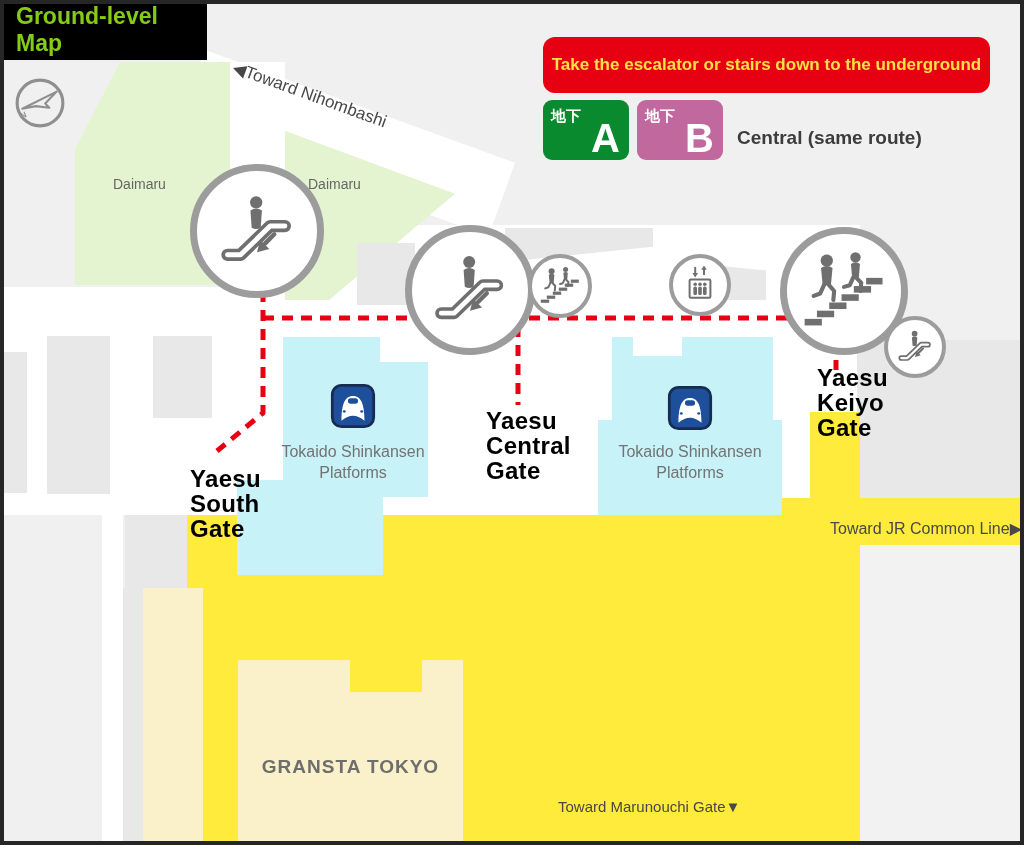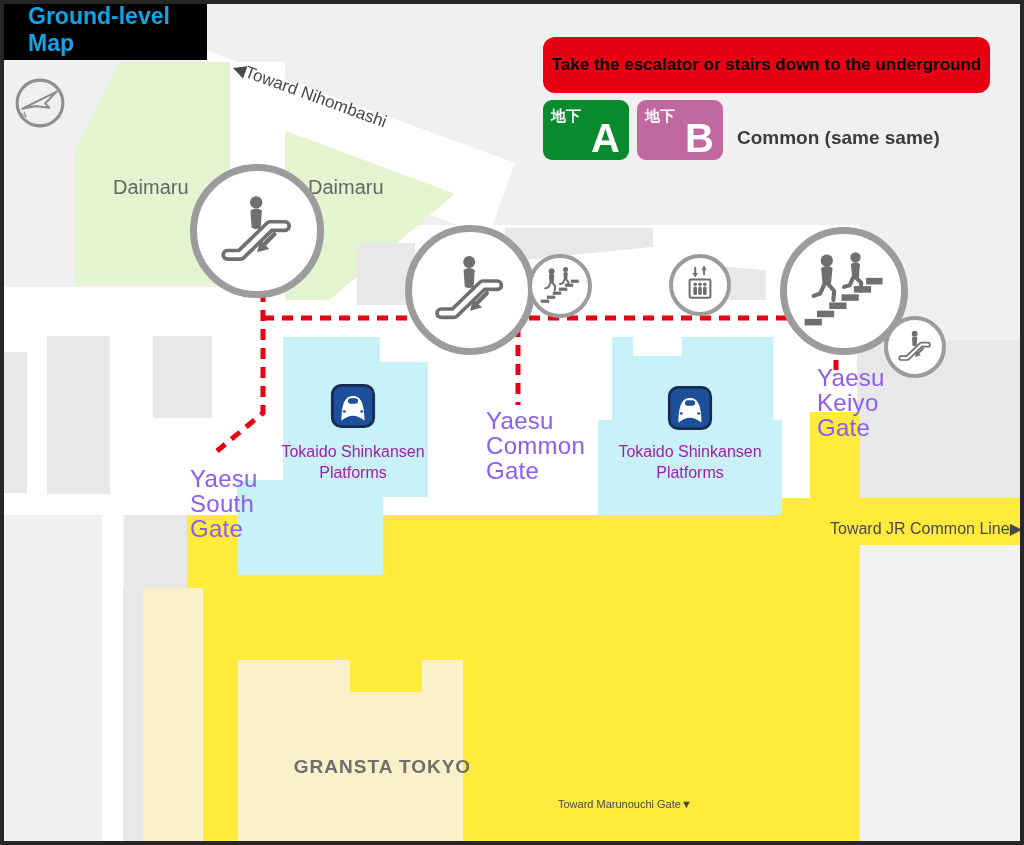--- a/index.html
+++ b/index.html
@@ -8,30 +8,30 @@
   .white{background:#ffffff;}
   .gray{background:#e8e8e8;}
   .green{background:#e4f4d0;}
   .cyan{background:#c7f2f8;}
   .yellow{background:#ffeb3c;}
   .cream{background:#faf0c9;}
   .edge{background:#262626;z-index:60;}
   .poi{position:absolute;background:#fff;border-radius:50%;display:flex;align-items:center;justify-content:center;z-index:30;}
   .poi svg{display:block;}
   .label{position:absolute;color:#4a4a4a;z-index:25;white-space:nowrap;}
-  .area-label{font-size:20px;color:#666;}
-  .gate-label{font-weight:normal;font-size:24px;line-height:25px;color:#8b5cf6;letter-spacing:.3px;}
-  .platform-label{font-size:16px;line-height:21px;color:#a21caf;text-align:center;width:180px;}
+  .area-label{font-size:14px;color:#666;}
+  .gate-label{font-weight:bold;font-size:24px;line-height:25px;color:#000000;letter-spacing:.3px;}
+  .platform-label{font-size:16px;line-height:21px;color:#737373;text-align:center;width:180px;}
   .dir-label{font-size:16px;color:#484848;}
-  .gransta-label{font-weight:bold;font-size:19px;letter-spacing:1px;color:#6e6e6e;text-align:center;width:225px;padding-left:32px;}
-  #title-box{position:absolute;left:0;top:0;width:207px;height:60px;background:#000;color:#0ea5e9;
-    display:flex;align-items:center;padding-left:28px;box-sizing:border-box;
+  .gransta-label{font-weight:bold;font-size:19px;letter-spacing:1px;color:#6e6e6e;text-align:center;width:225px;}
+  #title-box{position:absolute;left:0;top:0;width:207px;height:60px;background:#000;color:#84cc16;
+    display:flex;align-items:center;padding-left:16px;box-sizing:border-box;
     font-size:23px;font-weight:bold;z-index:50;}
   #banner{position:absolute;left:543px;top:37px;width:447px;height:56px;background:#e60012;border-radius:12px;
-    display:flex;align-items:center;justify-content:center;color:#000000;font-weight:bold;font-size:17px;z-index:50;}
+    display:flex;align-items:center;justify-content:center;color:#fde047;font-weight:bold;font-size:17px;z-index:50;}
   .badge{position:absolute;width:86px;height:60px;border-radius:9px;color:#fff;z-index:50;}
   .badge .kanji{position:absolute;left:8px;top:7px;font-size:15px;font-weight:bold;}
   .badge .letter{position:absolute;right:9px;bottom:2px;font-size:40px;font-weight:bold;line-height:1;}
   #badge-a{left:543px;top:100px;background:#0a8a2f;}
   #badge-b{left:637px;top:100px;background:#c1689e;}
   #common-label{position:absolute;left:737px;top:127px;font-size:19px;font-weight:bold;color:#3c3c3c;z-index:50;}
   #routes{position:absolute;left:0;top:0;z-index:20;}
 </style>
 </head>
 <body>
@@ -200,58 +200,58 @@
 
   <div class="label dir-label" style="left:237px;top:57px;font-size:17px;transform:rotate(20deg);transform-origin:left top;">◀Toward Nihombashi</div>
 
   <div class="label gate-label" style="left:190px;top:466px;">
     <div>Yaesu</div>
     <div>South</div>
     <div>Gate</div>
   </div>
   <div class="label gate-label" style="left:486px;top:408px;">
     <div>Yaesu</div>
-    <div>Common</div>
+    <div>Central</div>
     <div>Gate</div>
   </div>
   <div class="label gate-label" style="left:817px;top:365px;">
     <div>Yaesu</div>
     <div>Keiyo</div>
     <div>Gate</div>
   </div>
 
   <div class="label platform-label" style="left:263px;top:441px;">
     <div>Tokaido Shinkansen</div>
     <div>Platforms</div>
   </div>
   <div class="label platform-label" style="left:600px;top:441px;">
     <div>Tokaido Shinkansen</div>
     <div>Platforms</div>
   </div>
 
   <div class="label dir-label" style="left:830px;top:519px;width:184px;text-align:right;">Toward JR Common Line▶</div>
-  <div class="label dir-label" style="left:558px;top:798px;font-size:11px;">Toward Marunouchi Gate▼</div>
+  <div class="label dir-label" style="left:558px;top:798px;font-size:15px;">Toward Marunouchi Gate▼</div>
   <div class="label gransta-label" style="left:238px;top:756px;">GRANSTA TOKYO</div>
 
   <div id="title-box">
     <span>Ground-level Map</span>
   </div>
 
   <div id="banner">
     <span>Take the escalator or stairs down to the underground</span>
   </div>
 
   <div id="badge-a" class="badge">
     <span class="kanji">地下</span>
     <span class="letter">A</span>
   </div>
   <div id="badge-b" class="badge">
     <span class="kanji">地下</span>
     <span class="letter">B</span>
   </div>
-  <div id="common-label">Common (same same)</div>
+  <div id="common-label">Central (same route)</div>
 
   <div class="abs edge" style="left:0;top:0;width:1024px;height:4px;"></div>
   <div class="abs edge" style="left:0;top:841px;width:1024px;height:4px;"></div>
   <div class="abs edge" style="left:0;top:0;width:4px;height:845px;"></div>
   <div class="abs edge" style="left:1020px;top:0;width:4px;height:845px;"></div>
 
 </div>
 
 </body></html>

